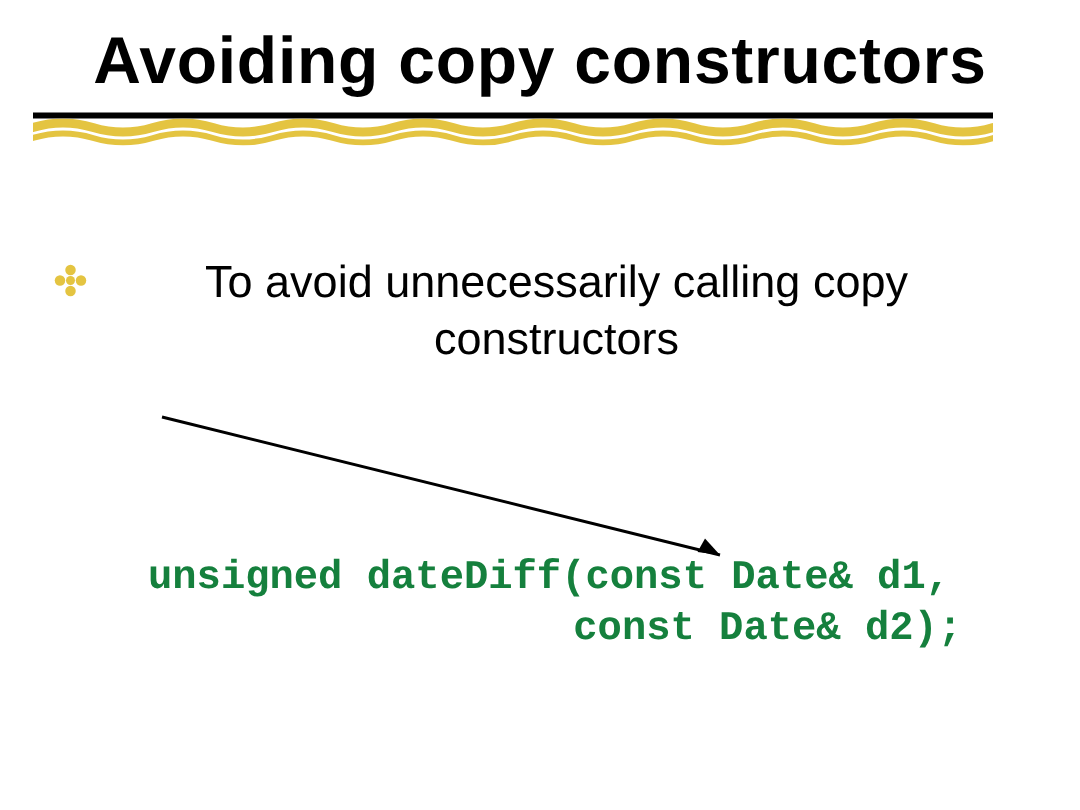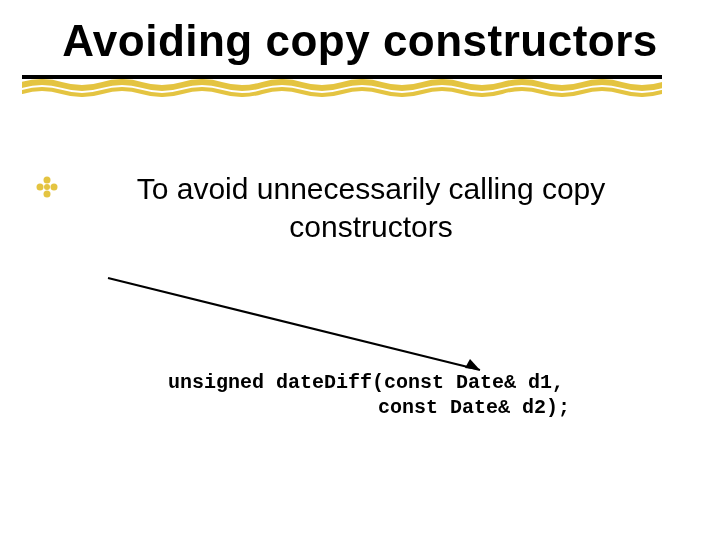--- a/index.html
+++ b/index.html
@@ -78,23 +78,23 @@
     width: 420px;
     height: 110px;
     pointer-events: none;
   }
   .code-block {
     position: absolute;
     left: 36px;
     top: 370px;
     width: 660px;
     font-family: "Courier New", Courier, monospace;
-    font-size: 20px;
+    font-size: 27px;
     font-weight: bold;
-    color: #000000;
+    color: #15803d;
     white-space: pre;
     line-height: 1.25;
   }
 </style>
 </head>
 <body>
 
 <div class="slide">
 
   <div class="title-block">

